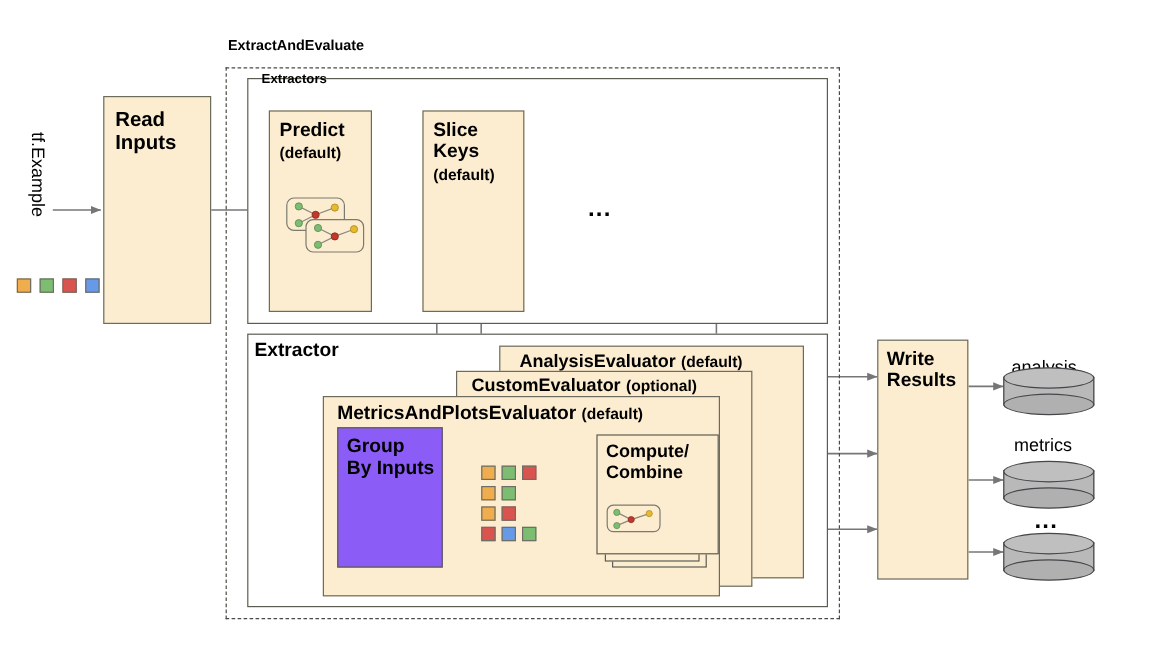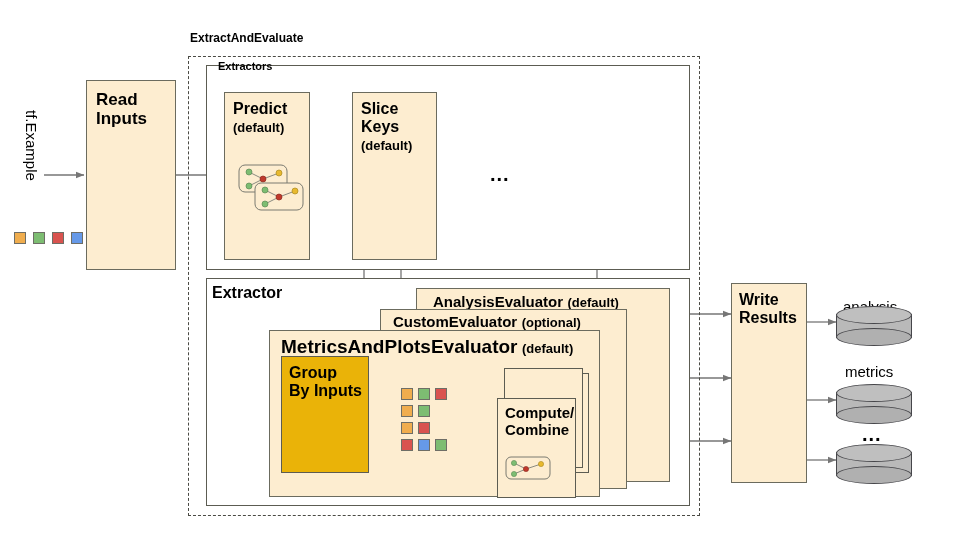--- a/index.html
+++ b/index.html
@@ -142,25 +142,25 @@
 
   <div class="abs box" style="left:380px;top:309px;width:247px;height:180px;">
     <div style="position:absolute;left:12px;top:3px;white-space:nowrap;">
       <span class="ttl" style="font-size:15px;">CustomEvaluator</span>
       <span class="sub" style="font-size:13px;">(optional)</span>
     </div>
   </div>
 
   <div class="abs box" style="left:269px;top:330px;width:331px;height:167px;">
     <div style="position:absolute;left:11px;top:5px;white-space:nowrap;">
-      <span class="ttl" style="font-size:19px;">MetricsAndPlotsEvaluator</span>
+      <span class="ttl" style="font-size:16px;">MetricsAndPlotsEvaluator</span>
       <span class="sub" style="font-size:13px;">(default)</span>
     </div>
 
-    <div class="abs plain" style="left:11px;top:25px;width:88px;height:117px;background:#eab308;">
+    <div class="abs plain" style="left:11px;top:25px;width:88px;height:117px;background:#8b5cf6;">
       <div class="lbl" style="left:7px;top:7px;font-size:16px;">
         <span>Group</span><br>
         <span>By Inputs</span>
       </div>
     </div>
 
     <div class="abs" style="left:131px;top:57px;width:66px;height:66px;">
       <span class="sw" style="left:0px;top:0px;background:#f0ad4e;"></span>
       <span class="sw" style="left:17px;top:0px;background:#7dbd72;"></span>
       <span class="sw" style="left:34px;top:0px;background:#d9534f;"></span>
@@ -171,21 +171,21 @@
       <span class="sw" style="left:0px;top:34px;background:#f0ad4e;"></span>
       <span class="sw" style="left:17px;top:34px;background:#d9534f;"></span>
 
       <span class="sw" style="left:0px;top:51px;background:#d9534f;"></span>
       <span class="sw" style="left:17px;top:51px;background:#6699e8;"></span>
       <span class="sw" style="left:34px;top:51px;background:#7dbd72;"></span>
     </div>
 
     <div class="abs plain" style="left:240px;top:42px;width:79px;height:100px;background:#fdedd0;"></div>
     <div class="abs plain" style="left:234px;top:37px;width:79px;height:100px;background:#fdedd0;"></div>
-    <div class="abs plain" style="left:227px;top:31px;width:79px;height:100px;background:#fdedd0;margin-top:36px;">
+    <div class="abs plain" style="left:227px;top:31px;width:102px;height:100px;background:#fdedd0;">
       <div class="lbl" style="left:7px;top:6px;font-size:15px;">
         <span>Compute/</span><br>
         <span>Combine</span>
       </div>
       <svg width="79" height="40" style="left:0;top:52px;">
         <rect x="8" y="6" width="44" height="22" rx="5" fill="#fdedd0" stroke="#7a7a70" stroke-width="1"></rect>
         <line x1="16" y1="12" x2="28" y2="18" stroke="#8a8a80" stroke-width="1"></line>
         <line x1="16" y1="23" x2="28" y2="18" stroke="#8a8a80" stroke-width="1"></line>
         <line x1="28" y1="18" x2="43" y2="13" stroke="#8a8a80" stroke-width="1"></line>
         <circle cx="16" cy="12" r="2.6" fill="#7dbd72" stroke="#5c8a55" stroke-width="0.6"></circle>

